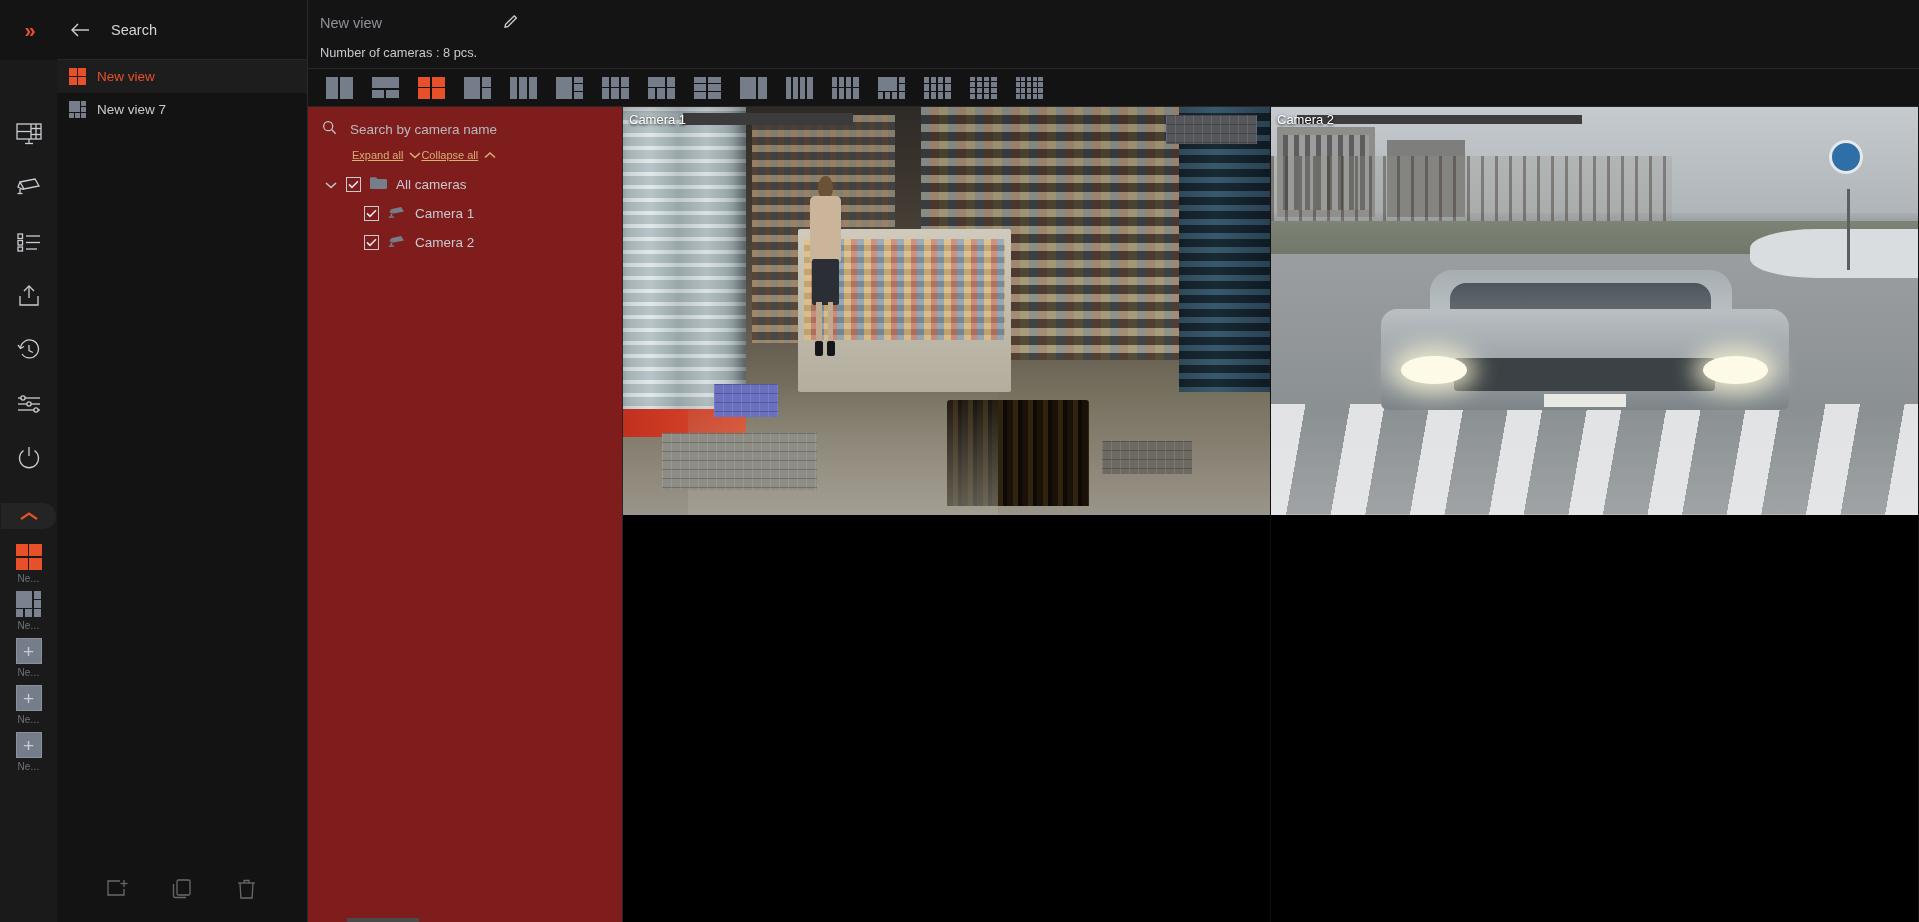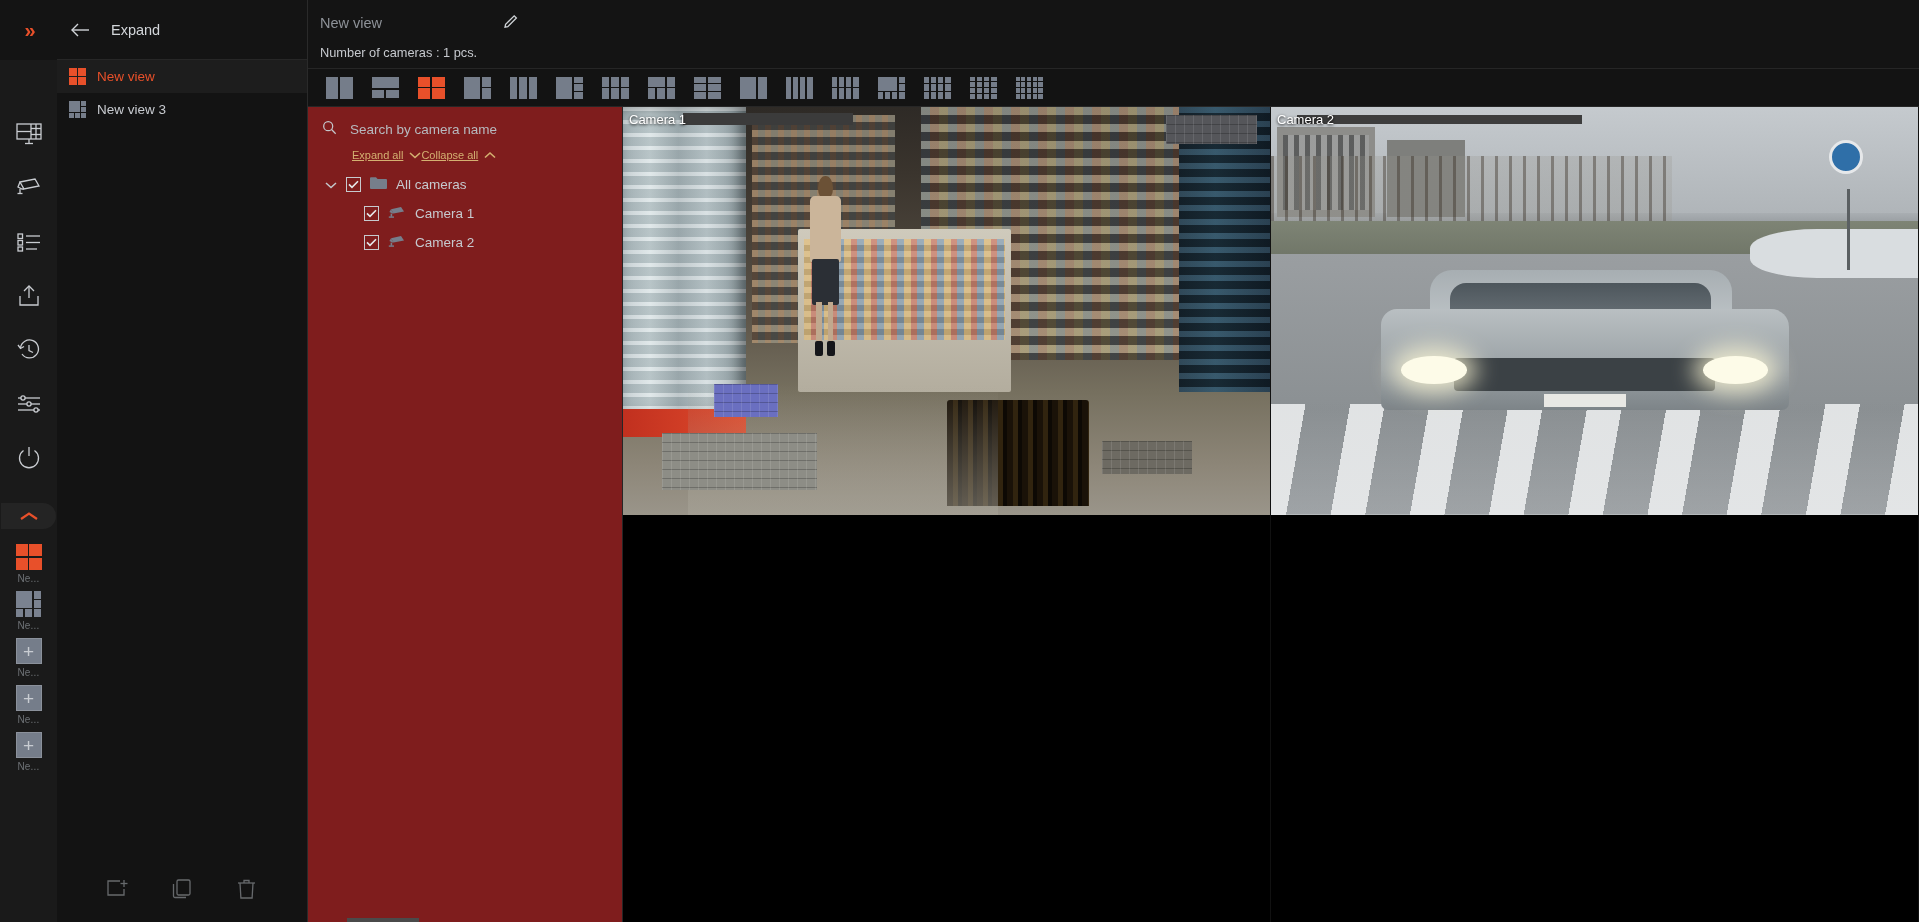--- a/index.html
+++ b/index.html
@@ -408,21 +408,21 @@
   </div>
 
   <div class="views-panel">
     <div class="views-header">
       <span class="back-arrow">
         <svg width="20" height="16" viewBox="0 0 20 16" fill="none" stroke="#d2d5d9" stroke-width="1.4">
           <line x1="2" y1="8" x2="19" y2="8"></line>
             <polyline points="8,2 2,8 8,14"></polyline>
         </svg>
       </span>
-      <span class="views-title">Expand</span>
+      <span class="views-title">Search</span>
     </div>
 
 
     <div class="view-row active">
       <div class="mini-grid" style="grid-template-columns:1fr 1fr;grid-template-rows:1fr 1fr;">
         <div class="mg-cell accent"></div>
           <div class="mg-cell accent"></div>
         <div class="mg-cell accent"></div>
           <div class="mg-cell accent"></div>
       </div>
@@ -431,21 +431,21 @@
 
     <div class="view-row">
       <div class="mini-grid" style="grid-template-columns:1fr 1fr 1fr;grid-template-rows:1fr 1fr 1fr;">
         <div class="mg-cell" style="grid-column:1/3;grid-row:1/3;"></div>
         <div class="mg-cell"></div>
           <div class="mg-cell"></div>
         <div class="mg-cell"></div>
           <div class="mg-cell"></div>
           <div class="mg-cell"></div>
       </div>
-      <span class="v-label">New view 3</span>
+      <span class="v-label">New view 7</span>
     </div>
 
     <div class="views-footer">
       <span class="vf-btn">
         <svg width="24" height="22" viewBox="0 0 24 22" fill="none" stroke="#9a9ea3" stroke-width="1.3">
           <polyline points="15,3 3,3 3,17 19,17 19,11"></polyline>
           <line x1="19" y1="2" x2="19" y2="9"></line>
             <line x1="15.5" y1="5.5" x2="22.5" y2="5.5"></line>
         </svg>
       </span>
@@ -470,21 +470,21 @@
 
     <div class="main-head">
       <div class="mh-title-row">
         <span class="mh-title">New view</span>
         <span class="edit-pencil">
           <svg width="18" height="18" viewBox="0 0 18 18" fill="none" stroke="#cfd3d7" stroke-width="1.3">
             <path d="M3 14.2 L3.6 11.4 L12.2 2.8 L14.4 5 L5.8 13.6 Z"></path>
           </svg>
         </span>
       </div>
-      <div class="mh-sub">Number of cameras : 1 pcs.</div>
+      <div class="mh-sub">Number of cameras : 8 pcs.</div>
     </div>
 
     <div class="layout-bar">
       <div class="lay-btn">
         <div class="lay-grid" style="grid-template-columns:1fr 1fr;grid-template-rows:1fr;">
             <div class="lb-cell"></div>
             <div class="lb-cell"></div>
           </div>
       </div>
       <div class="lay-btn">

